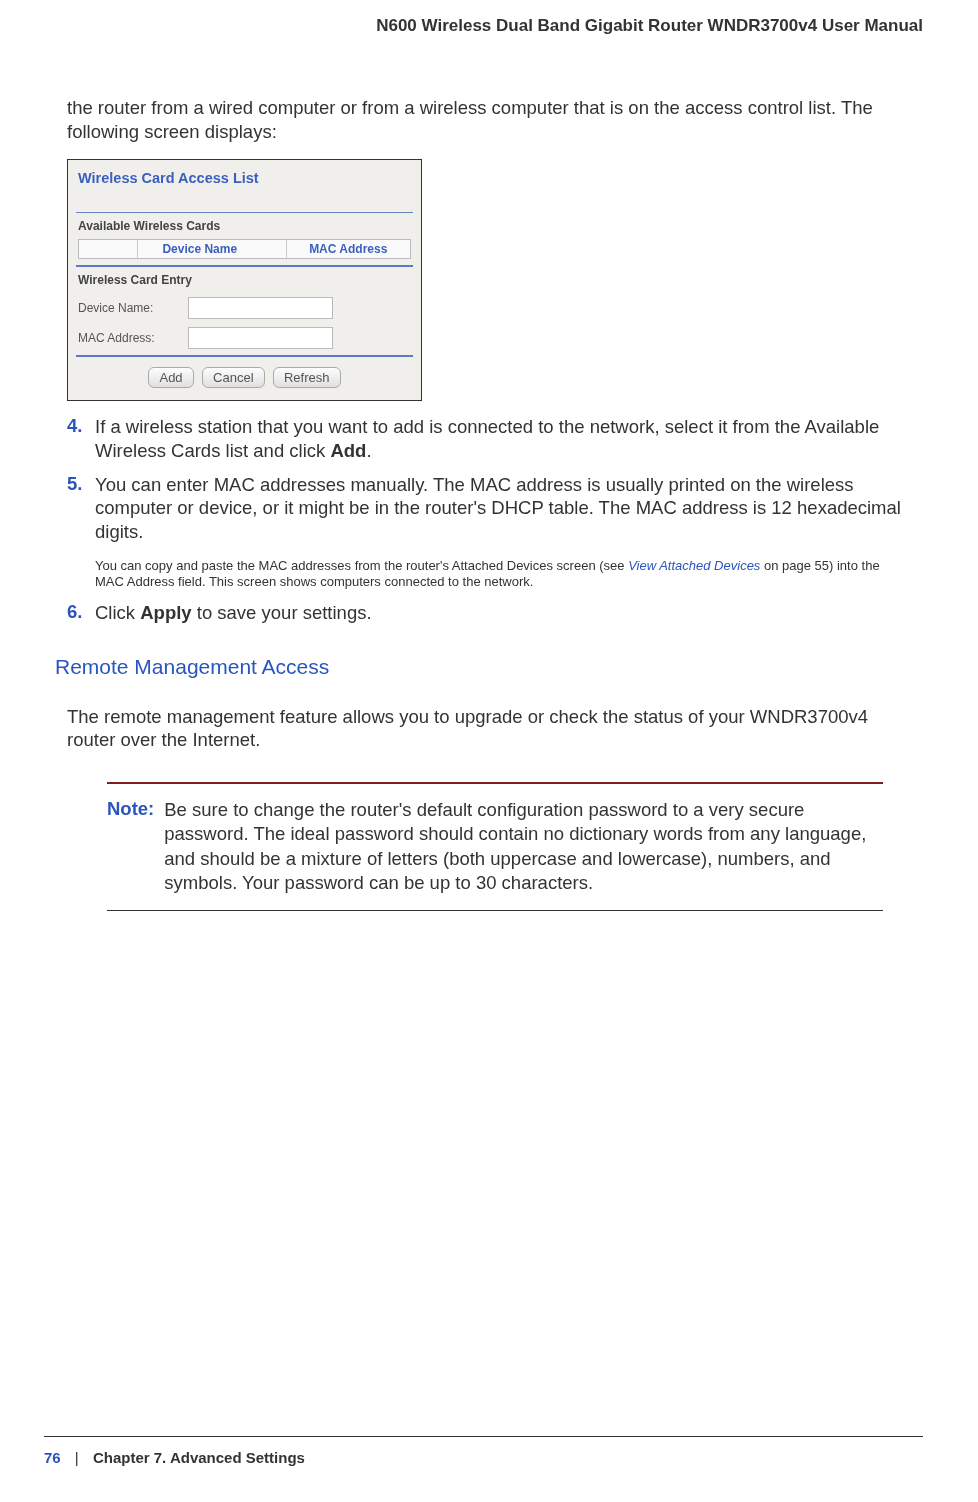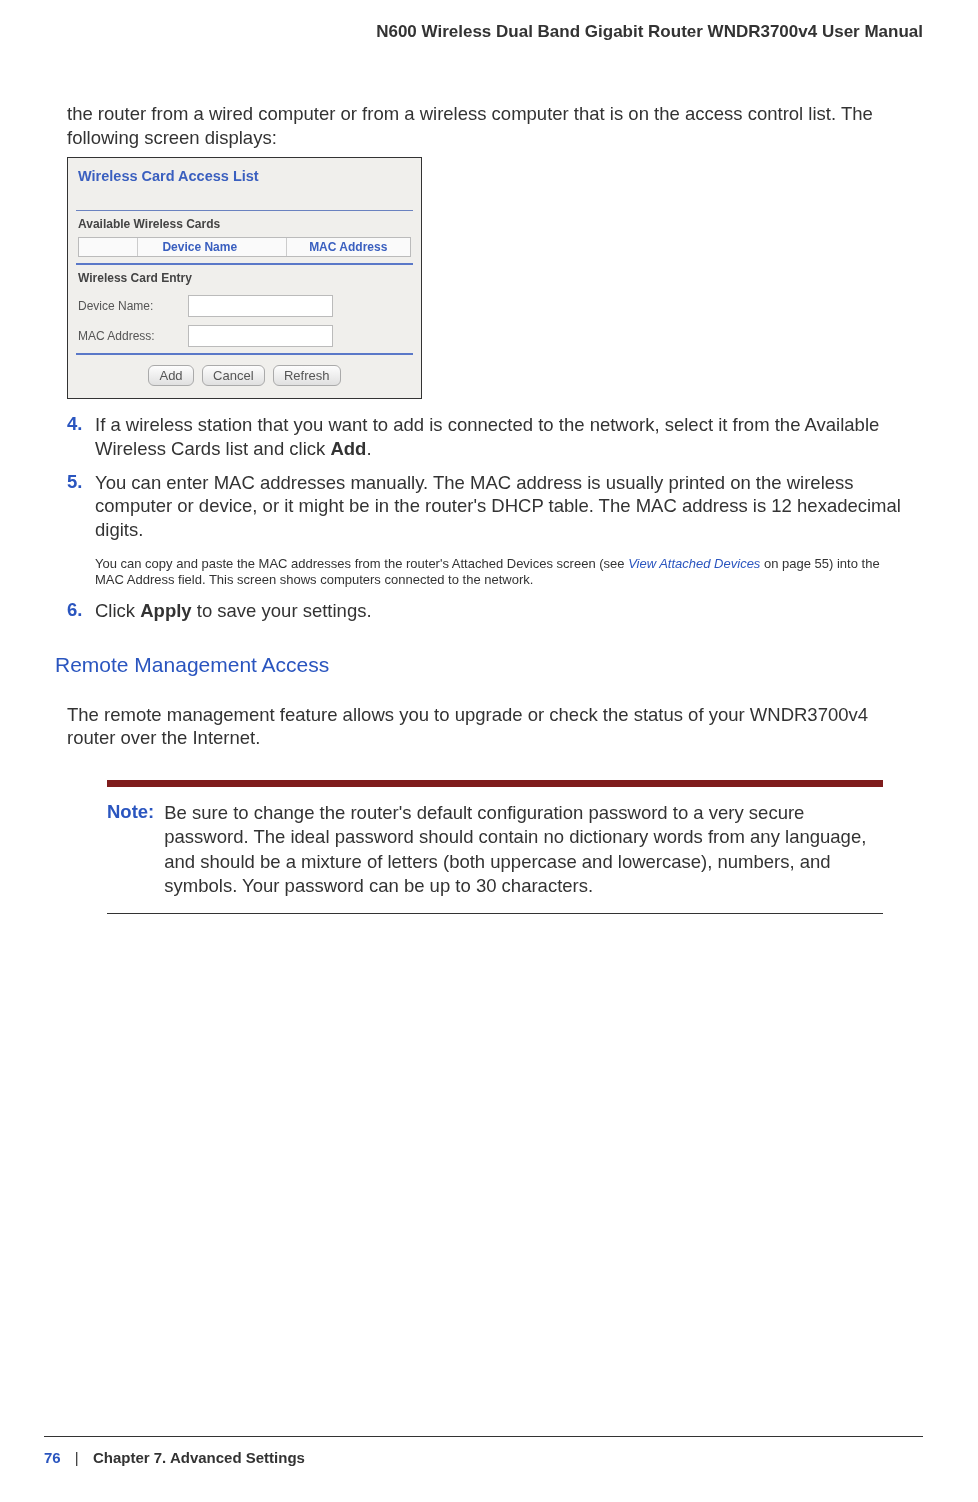--- a/index.html
+++ b/index.html
@@ -3,35 +3,35 @@
   <meta charset="utf-8">
   <style>
     * { margin: 0; padding: 0; box-sizing: border-box; }
     body { background: #999; font-family: Arial, Helvetica, sans-serif; }
     .page {
       width: 978px;
       height: 1502px;
       margin: 0 auto;
       background: #fff;
       position: relative;
-      padding: 22px 55px 50px 55px;
+      padding: 16px 55px 50px 55px;
     }
     .header-title {
       text-align: right;
       font-size: 17px;
       font-weight: bold;
       color: #333;
       margin-bottom: 60px;
     }
     .body-content { padding: 0 12px; }
     .intro-text {
       font-size: 18.5px;
       color: #333;
       line-height: 1.28;
-      margin-bottom: 8px;
+      margin-bottom: 16px;
     }
     .screenshot {
       border: 1px solid #333;
       width: 355px;
       margin-bottom: 14px;
       background: #f0efec;
       font-family: Arial, sans-serif;
     }
     .scr-title {
       color: #3a5fbf;
@@ -130,21 +130,21 @@
       font-weight: normal;
     }
     .section-body {
       font-size: 18.5px;
       color: #333;
       line-height: 1.28;
       margin-bottom: 30px;
     }
     .note-box {
       margin: 0 28px 0 40px;
-      border-top: 7px solid #7f1d1d;
+      border-top: 2px solid #7f1d1d;
       border-bottom: 1px solid #333;
       padding: 14px 0 14px 0;
     }
     .note-row { display: flex; }
     .note-label {
       font-weight: bold;
       color: #2a55bf;
       font-size: 18.5px;
       padding-right: 10px;
       white-space: nowrap;

